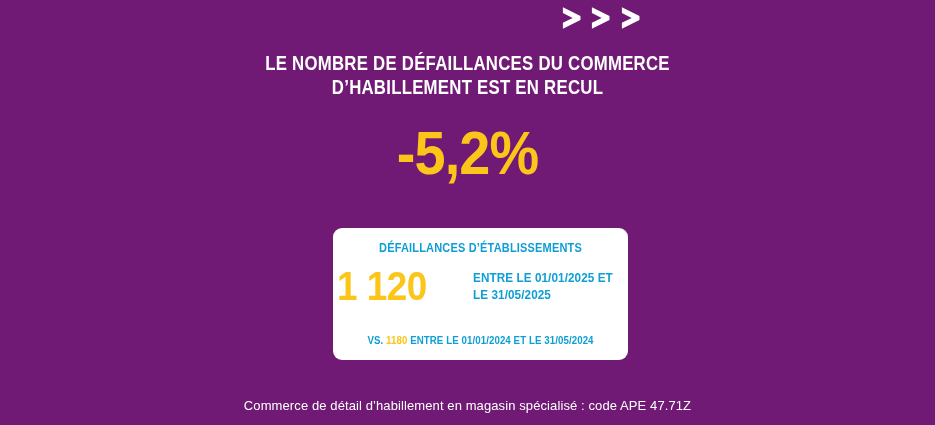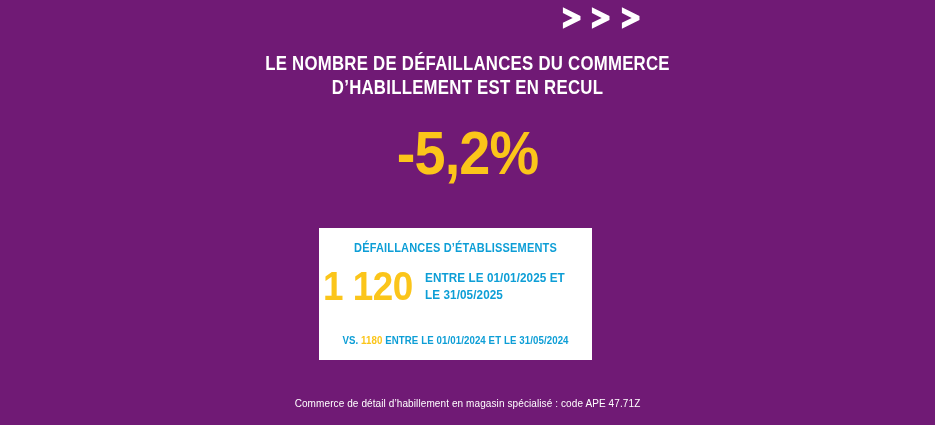--- a/index.html
+++ b/index.html
@@ -73,26 +73,27 @@
     font-size: 62px;
     line-height: 62px;
     letter-spacing: -1px;
     transform: scaleX(0.9);
     transform-origin: center top;
   }
 
   
   .card {
     position: absolute;
-    left: 319px;
+    left: 333px;
     top: 228px;
-    width: 273px;
+    width: 295px;
     height: 132px;
     background: #ffffff;
     box-sizing: border-box;
+    border-radius: 9px;
   }
   .card-title {
     position: absolute;
     top: 13px;
     left: 0;
     width: 100%;
     text-align: center;
     color: #0d9ed6;
     font-family: "Liberation Sans Narrow", "Liberation Sans", sans-serif;
     font-weight: bold;
@@ -102,22 +103,22 @@
     transform-origin: center top;
     white-space: nowrap;
   }
   .card-figure-row {
     position: absolute;
     top: 38px;
     left: 0;
     width: 100%;
     display: flex;
     align-items: center;
-    justify-content: flex-start;
-    gap: 8px;
+    justify-content: space-between;
+    gap: 26px;
   }
   .card-number {
     color: #fbc51a;
     font-family: "Liberation Sans Narrow", "Liberation Sans", sans-serif;
     font-weight: bold;
     font-size: 40px;
     line-height: 40px;
     letter-spacing: -0.5px;
     transform: scaleX(0.92);
     transform-origin: center;
@@ -156,21 +157,21 @@
   
   .footer {
     position: absolute;
     top: 398px;
     left: 0;
     width: 935px;
     text-align: center;
     color: #ffffff;
     font-family: "Liberation Sans", sans-serif;
     font-weight: normal;
-    font-size: 10px;
+    font-size: 13px;
     letter-spacing: 0.1px;
     white-space: nowrap;
   }
 </style>
 </head>
 <body>
 
 <div class="canvas">
 
   <div class="chevrons">

